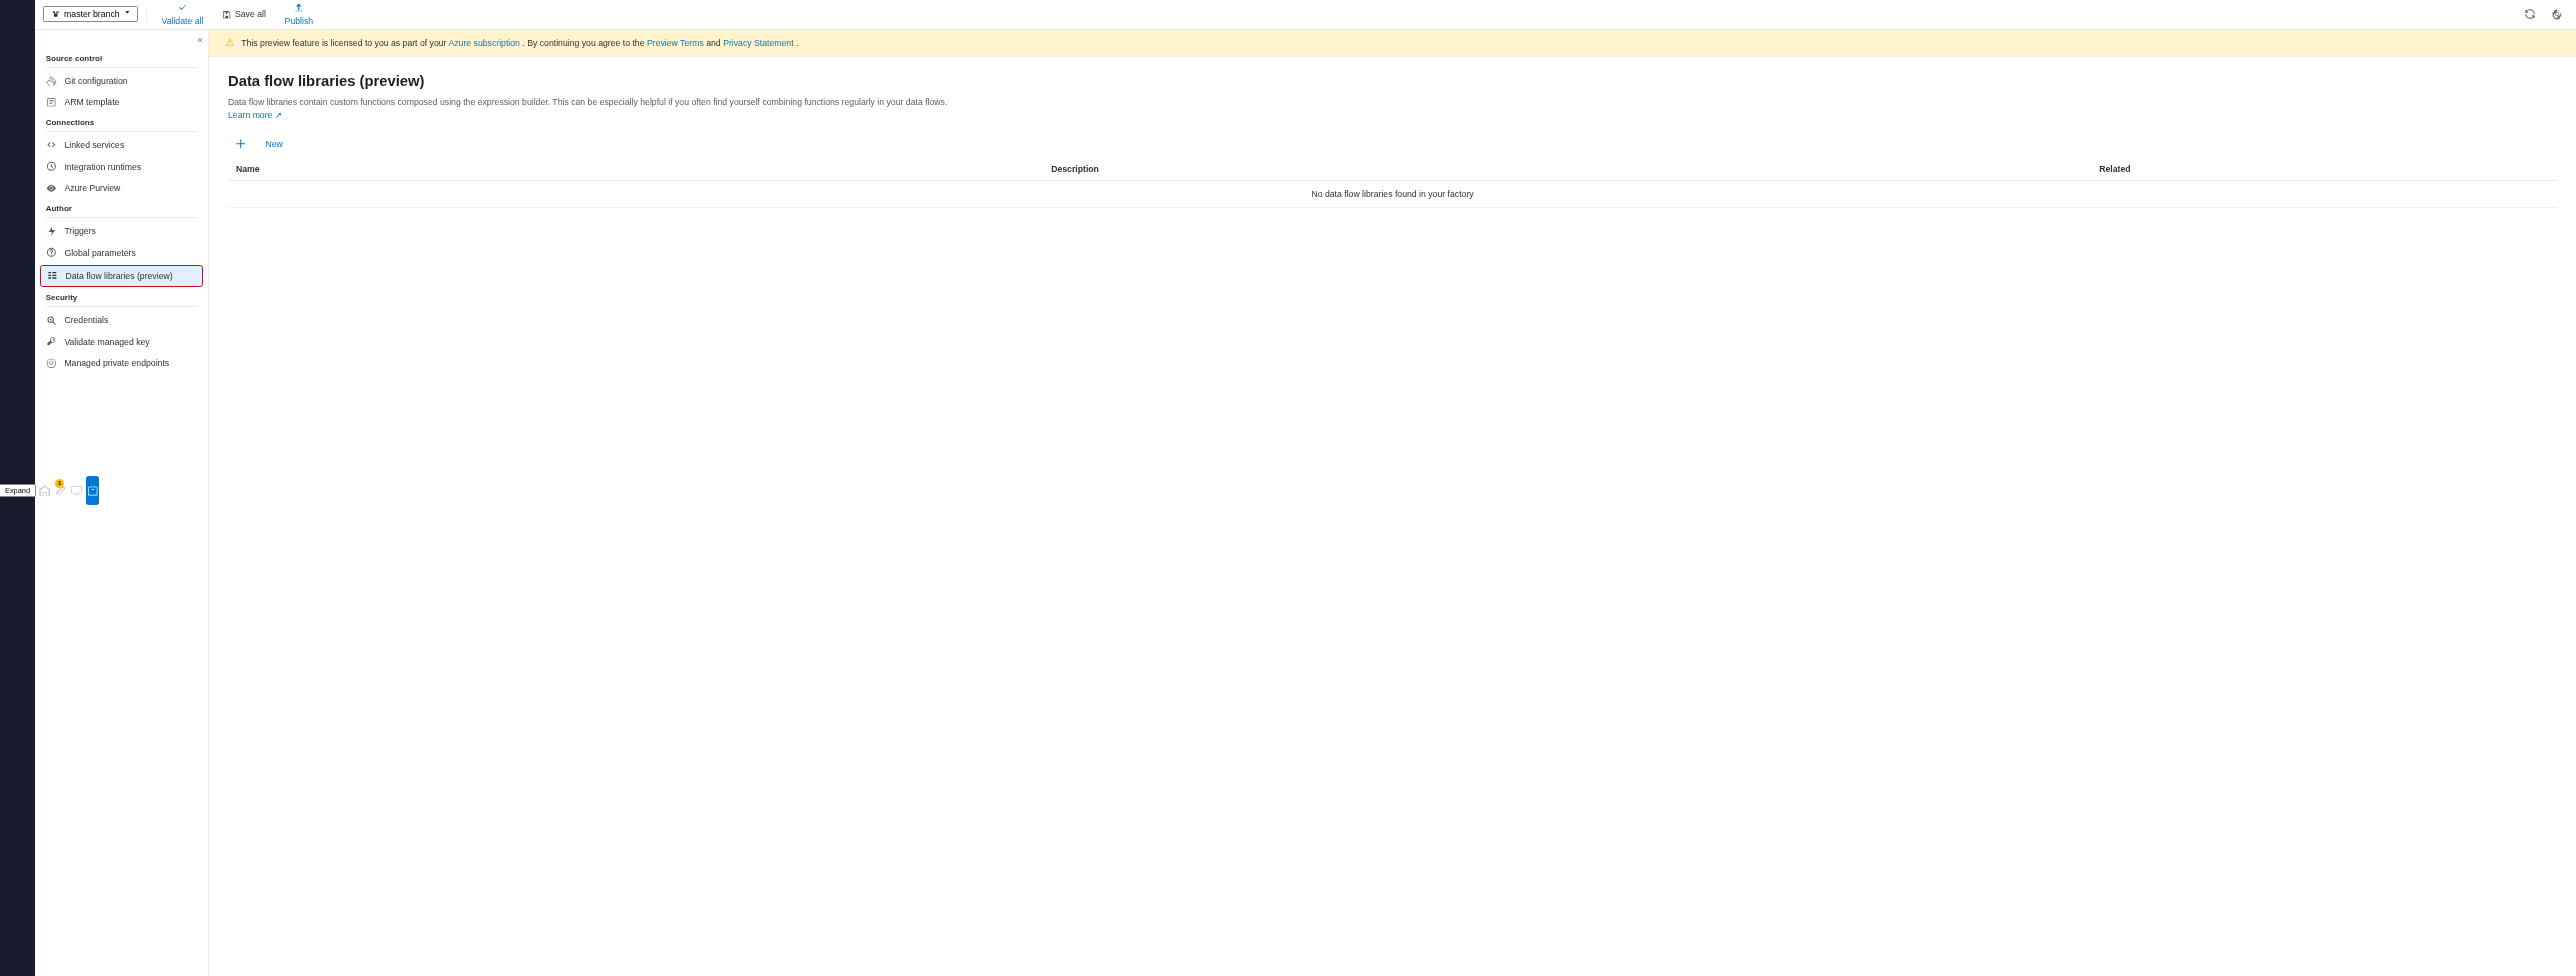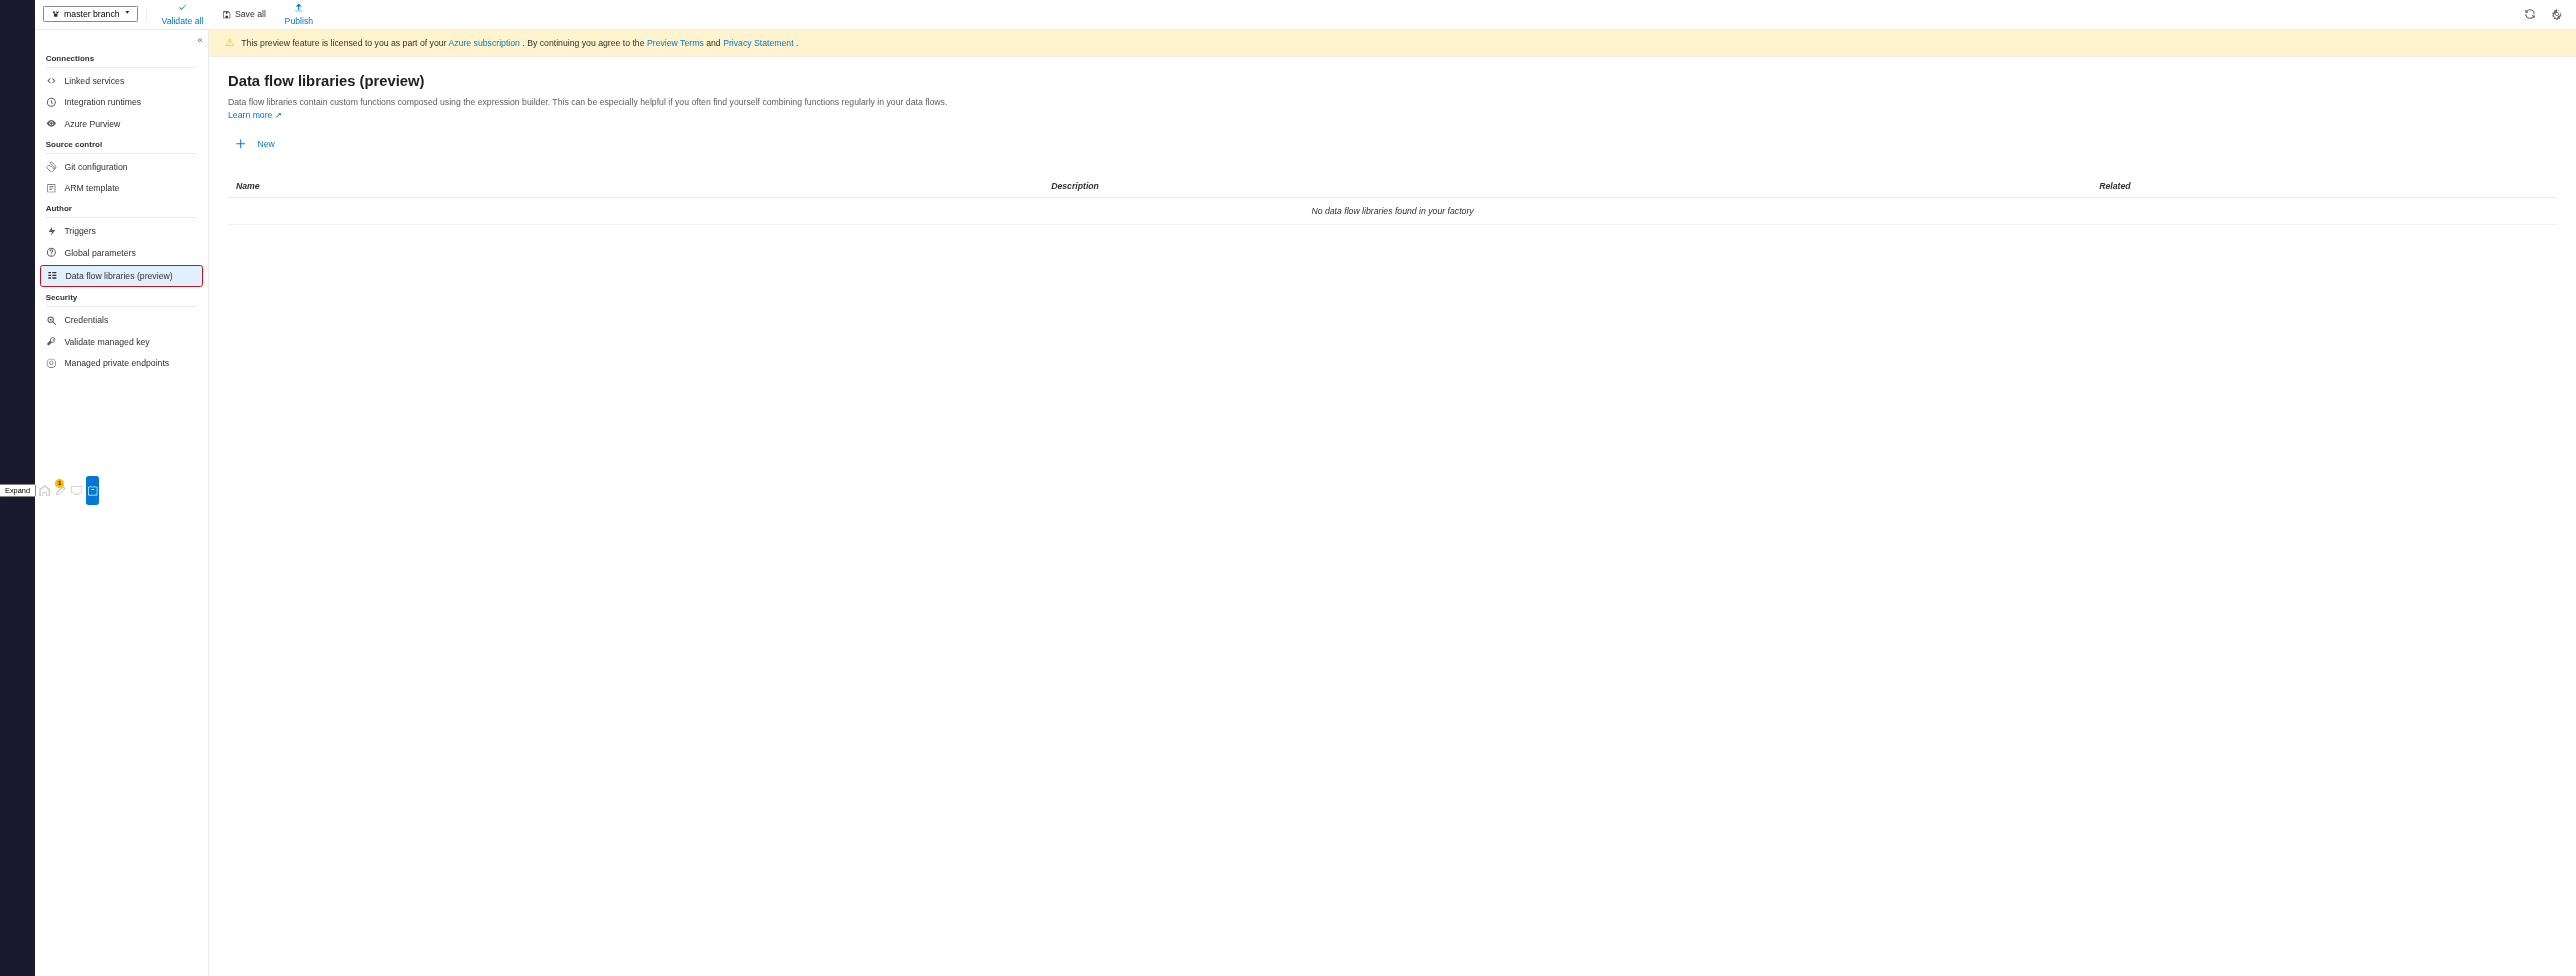--- a/index.html
+++ b/index.html
@@ -220,37 +220,36 @@
       margin-bottom: 13.4px;
       max-width: 738px;
       line-height: 1.5;
     }
     .page-description a { color: #0078d4; text-decoration: none; }
 
     
     .new-btn {
       display: inline-flex;
       align-items: center;
-      gap: 12px;
+      gap: 20px;
       padding: 4px 8px;
       cursor: pointer;
       font-size: 8.7px;
       color: #0078d4;
       border: none;
       background: transparent;
-      margin-bottom: 21px;
+      margin-bottom: 4px;
       justify-content: center;
     }
 
     
     .data-table {
       width: 100%;
       border-collapse: collapse;
       font-size: 8.7px;
-      font-style: italic;
     }
     .data-table th {
       text-align: left;
       padding: 6.7px 8px;
       font-weight: 600;
       color: #323130;
       border-bottom: 0.7px solid #edebe9;
       background: #fff;
     }
     .data-table td {
@@ -356,20 +355,41 @@
   </div>
 
   <div class="content-area">
 
     <div class="sidebar">
       <div class="sidebar-collapse-btn">
         <span style="font-size:9.4px; color:#605e5c; cursor:pointer;">«</span>
       </div>
 
       <div>
+        <div class="sidebar-section-header">Source control</div>
+        <div class="sidebar-divider"></div>
+        <div class="sidebar-item">
+          <div class="sidebar-item-icon">
+            <svg width="10.7" height="10.7" viewBox="0 0 16 16" fill="#605e5c">
+              <path d="M14.5 7.5l-6-6a1 1 0 00-1.4 0L5.5 3.1 7.4 5A1.5 1.5 0 019.5 7l1.9 1.9a1.5 1.5 0 11-1 1L8.5 8a1.5 1.5 0 01-2-.1L4.6 5.9 1.5 9a1 1 0 000 1.4l6 6a1 1 0 001.4 0l5.6-5.6a1 1 0 000-1.4z" fill="none" stroke="#605e5c" stroke-width="1"></path>
+            </svg>
+          </div>
+          <span>Git configuration</span>
+        </div>
+        <div class="sidebar-item">
+          <div class="sidebar-item-icon">
+            <svg width="10.7" height="10.7" viewBox="0 0 16 16" fill="#605e5c">
+              <path d="M2 2h12v12H2V2zm1 1v10h10V3H3zm2 2h6v1H5V5zm0 2h6v1H5V7zm0 2h4v1H5V9z"></path>
+            </svg>
+          </div>
+          <span>ARM template</span>
+        </div>
+      </div>
+
+      <div>
         <div class="sidebar-section-header">Connections</div>
         <div class="sidebar-divider"></div>
         <div class="sidebar-item">
           <div class="sidebar-item-icon">
             <svg width="10.7" height="10.7" viewBox="0 0 16 16" fill="#605e5c">
               <path d="M6 3l-4 4 4 4 1-1-3-3 3-3-1-1zm4 0l4 4-4 4-1-1 3-3-3-3 1-1z"></path>
             </svg>
           </div>
           <span>Linked services</span>
         </div>
@@ -382,41 +402,20 @@
           </div>
           <span>Integration runtimes</span>
         </div>
         <div class="sidebar-item">
           <div class="sidebar-item-icon">
             <svg width="10.7" height="10.7" viewBox="0 0 16 16" fill="#605e5c">
               <path d="M8 3C4 3 1 8 1 8s3 5 7 5 7-5 7-5-3-5-7-5zm0 8a3 3 0 110-6 3 3 0 010 6zm0-5a2 2 0 100 4 2 2 0 000-4z"></path>
             </svg>
           </div>
           <span>Azure Purview</span>
-        </div>
-      </div>
-
-      <div>
-        <div class="sidebar-section-header">Source control</div>
-        <div class="sidebar-divider"></div>
-        <div class="sidebar-item">
-          <div class="sidebar-item-icon">
-            <svg width="10.7" height="10.7" viewBox="0 0 16 16" fill="#605e5c">
-              <path d="M14.5 7.5l-6-6a1 1 0 00-1.4 0L5.5 3.1 7.4 5A1.5 1.5 0 019.5 7l1.9 1.9a1.5 1.5 0 11-1 1L8.5 8a1.5 1.5 0 01-2-.1L4.6 5.9 1.5 9a1 1 0 000 1.4l6 6a1 1 0 001.4 0l5.6-5.6a1 1 0 000-1.4z" fill="none" stroke="#605e5c" stroke-width="1"></path>
-            </svg>
-          </div>
-          <span>Git configuration</span>
-        </div>
-        <div class="sidebar-item">
-          <div class="sidebar-item-icon">
-            <svg width="10.7" height="10.7" viewBox="0 0 16 16" fill="#605e5c">
-              <path d="M2 2h12v12H2V2zm1 1v10h10V3H3zm2 2h6v1H5V5zm0 2h6v1H5V7zm0 2h4v1H5V9z"></path>
-            </svg>
-          </div>
-          <span>ARM template</span>
         </div>
       </div>
 
       <div>
         <div class="sidebar-section-header">Author</div>
         <div class="sidebar-divider"></div>
         <div class="sidebar-item">
           <div class="sidebar-item-icon">
             <svg width="10.7" height="10.7" viewBox="0 0 16 16" fill="#605e5c">
               <path d="M9 1L4 9h5l-2 6 7-9H9V1z"></path>

